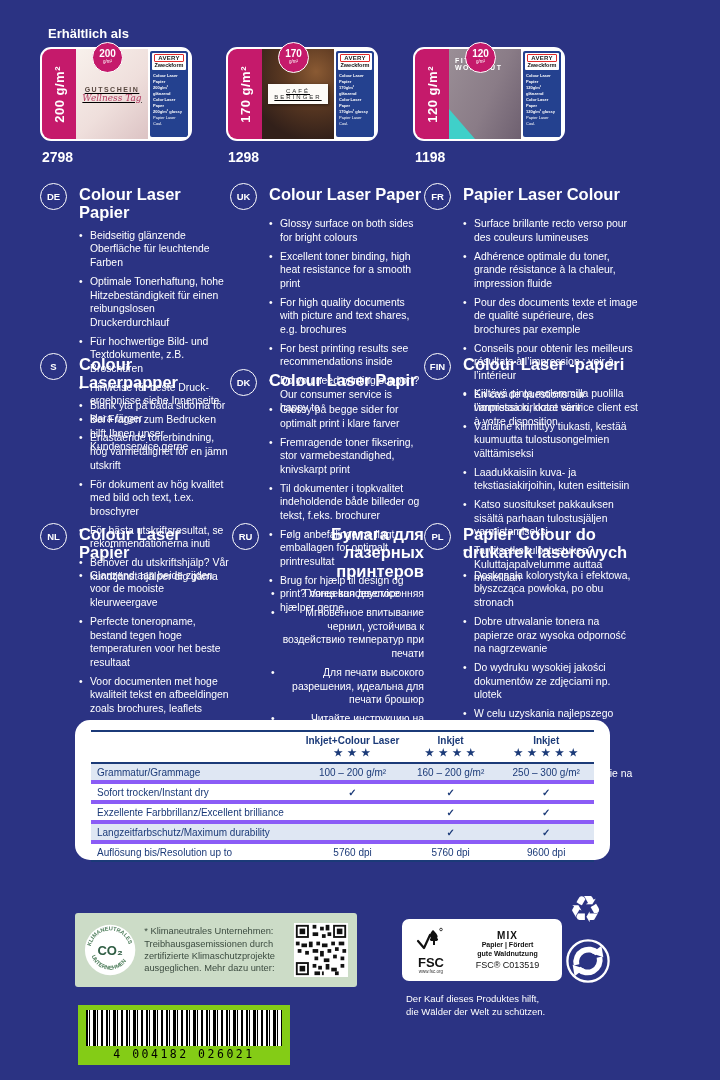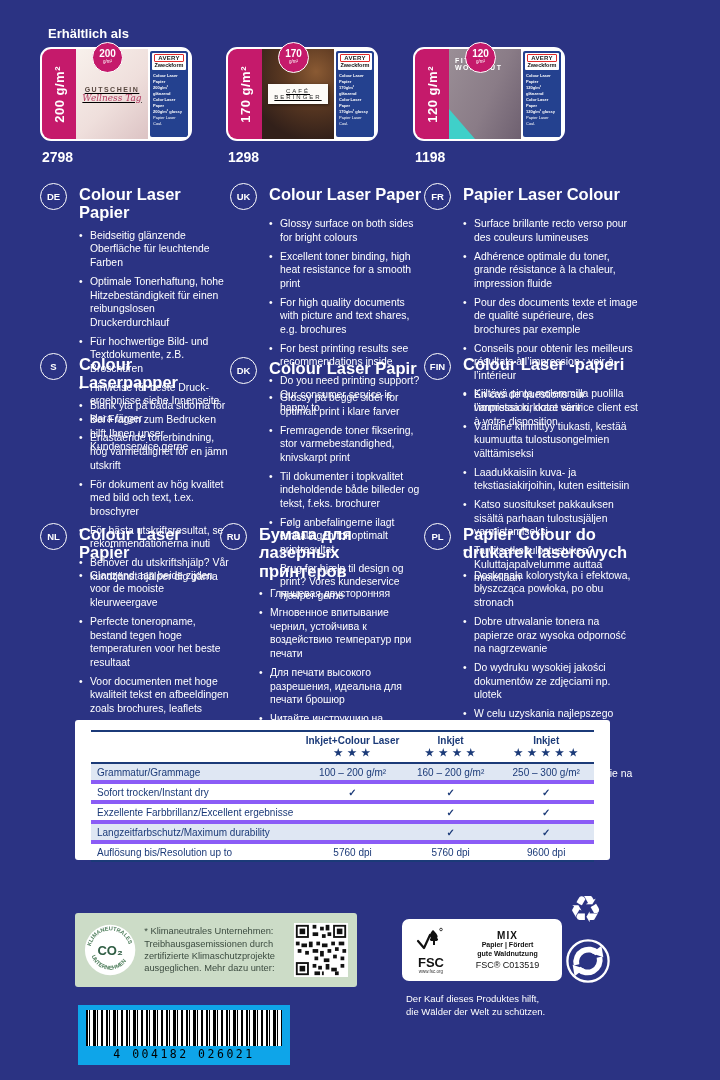--- a/index.html
+++ b/index.html
@@ -42,21 +42,21 @@
   
   .section { position:absolute; color:#fff; }
   .sec-head { display:flex; align-items:flex-start; gap:12px; }
   .lbadge { width:27px; height:27px; border:1.6px solid #fff; border-radius:50%; flex:none; display:flex; align-items:center; justify-content:center; font-size:9.5px; font-weight:bold; margin-top:1px; }
   .sec-title { font-size:16.5px; font-weight:bold; line-height:1.12; padding-top:3px; }
   .bullets { list-style:none; margin:7px 0 0 39px; }
   .bullets li { position:relative; padding-left:11px; font-size:10.4px; line-height:1.3; margin-bottom:5.5px; }
   .bullets li::before { content:"•"; position:absolute; left:0; top:0; }
 
   
-  .tablebox { position:absolute; left:75px; top:720px; width:535px; height:140px; background:#fff; border-radius:3px; padding:10px 16px 8px 16px; }
+  .tablebox { position:absolute; left:75px; top:720px; width:535px; height:140px; background:#fff; border-radius:15px; padding:10px 16px 8px 16px; }
   .cmp { width:100%; border-collapse:collapse; color:#1b3a78; }
   .cmp th, .cmp td { font-size:10px; padding:2.5px 2px; text-align:center; }
   .cmp td.lbl { text-align:left; padding-left:6px; }
   .cmp thead th { border-top:2px solid #1b3a78; border-bottom:2px solid #1b3a78; padding:3px 2px 4px 2px; }
   .cmp tbody td { border-bottom:4px solid #8b5cf6; }
   .cmp tbody tr:last-child td { border-bottom:2px solid #1b3a78; }
   .cmp tbody tr.alt td { background:#dfe7f3; }
   .colhead { font-weight:bold; font-size:10px; }
   .stars { font-size:10px; letter-spacing:1px; margin-top:1px; }
   .check { font-weight:bold; }
@@ -75,21 +75,21 @@
   .mix { font-size:10px; font-weight:bold; letter-spacing:1px; }
   .fsc-l1, .fsc-l2 { font-size:7px; font-weight:bold; line-height:1.25; }
   .fsc-code { font-size:9px; margin-top:2px; }
 
   .recycle-icon { position:absolute; left:569px; top:891px; font-size:37px; color:#fff; line-height:1; }
   .greendot { position:absolute; left:565px; top:938px; }
 
   .forest-caption { position:absolute; left:406px; top:992px; color:#fff; font-size:9.5px; line-height:1.38; }
 
   
-  .barcode { position:absolute; left:78px; top:1005px; width:212px; height:60px; background:#0ea5e9; padding:5px 8px 3px 8px; }
+  .barcode { position:absolute; left:78px; top:1005px; width:212px; height:60px; background:#84cc16; padding:5px 8px 3px 8px; }
   .bars { height:36px; background-image:repeating-linear-gradient(90deg,
     #000 0 2px, #fff 2px 3px, #000 3px 4px, #fff 4px 7px,
     #000 7px 10px, #fff 10px 11px, #000 11px 12px, #fff 12px 15px,
     #000 15px 17px, #fff 17px 20px); }
   .bar-num { font-family:"DejaVu Sans Mono", monospace; font-size:11.5px; color:#000; letter-spacing:2.5px; text-align:center; margin-top:1px; }
 </style>
 </head>
 <body>
 
 <div class="root">
@@ -241,21 +241,21 @@
     </div>
     <ul class="bullets">
       <li>Blank yta på båda sidorna för klara färger</li>
       <li>Enastående tonerbindning, hög värmetålighet för en jämn utskrift</li>
       <li>För dokument av hög kvalitet med bild och text, t.ex. broschyrer</li>
       <li>För bästa utskriftsresultat, se rekommendationerna inuti</li>
       <li>Behöver du utskriftshjälp? Vår kundtjänst hjälper dig gärna</li>
     </ul>
   </div>
 
-  <div class="section" style="left:230px; top:356px; width:192px;">
+  <div class="section" style="left:230px; top:368px; width:192px;">
     <div class="sec-head">
       <div class="lbadge">DK</div>
       <div class="sec-title">Colour Laser Papir</div>
     </div>
     <ul class="bullets">
       <li>Glossy på begge sider for optimalt print i klare farver</li>
       <li>Fremragende toner fiksering, stor varmebestandighed, knivskarpt print</li>
       <li>Til dokumenter i topkvalitet indeholdende både billeder og tekst, f.eks. brochurer</li>
       <li>Følg anbefalingerne ilagt emballagen for optimalt printresultat</li>
       <li>Brug for hjælp til design og print? Vores kundeservice hjælper gerne</li>
@@ -283,21 +283,21 @@
     </div>
     <ul class="bullets">
       <li>Glanzend aan beide zijden voor de mooiste kleurweergave</li>
       <li>Perfecte toneropname, bestand tegen hoge temperaturen voor het beste resultaat</li>
       <li>Voor documenten met hoge kwaliteit tekst en afbeeldingen zoals brochures, leaflets</li>
       <li>Lees de aanbevelingen aan de binnenkant voor het beste resultaat</li>
       <li>Heeft u hulp nodig? Vraag het gerust aan onze consumentenservice</li>
     </ul>
   </div>
 
-  <div class="section" style="left:220px; top:522px; width:192px;">
+  <div class="section" style="left:232px; top:522px; width:192px;text-align:right;">
     <div class="sec-head">
       <div class="lbadge">RU</div>
       <div class="sec-title">Бумага для лазерных принтеров</div>
     </div>
     <ul class="bullets">
       <li>Глянцевая двусторонняя</li>
       <li>Мгновенное впитывание чернил, устойчива к воздействию температур при печати</li>
       <li>Для печати высокого разрешения, идеальна для печати брошюр</li>
       <li>Читайте инструкцию на упаковке</li>
       <li>При необходимости Вам поможет служба поддержки потребителей</li>
@@ -344,21 +344,21 @@
           <td>160 – 200 g/m²</td>
           <td>250 – 300 g/m²</td>
         </tr>
         <tr>
           <td class="lbl">Sofort trocken/Instant dry</td>
           <td class="check">✓</td>
           <td class="check">✓</td>
           <td class="check">✓</td>
         </tr>
         <tr>
-          <td class="lbl">Exzellente Farbbrillanz/Excellent ergebnisse</td>
+          <td class="lbl">Exzellente Farbbrillanz/Excellent brilliance</td>
           <td class="check"></td>
           <td class="check">✓</td>
           <td class="check">✓</td>
         </tr>
         <tr class="alt">
           <td class="lbl">Langzeitfarbschutz/Maximum durability</td>
           <td class="check"></td>
           <td class="check">✓</td>
           <td class="check">✓</td>
         </tr>

